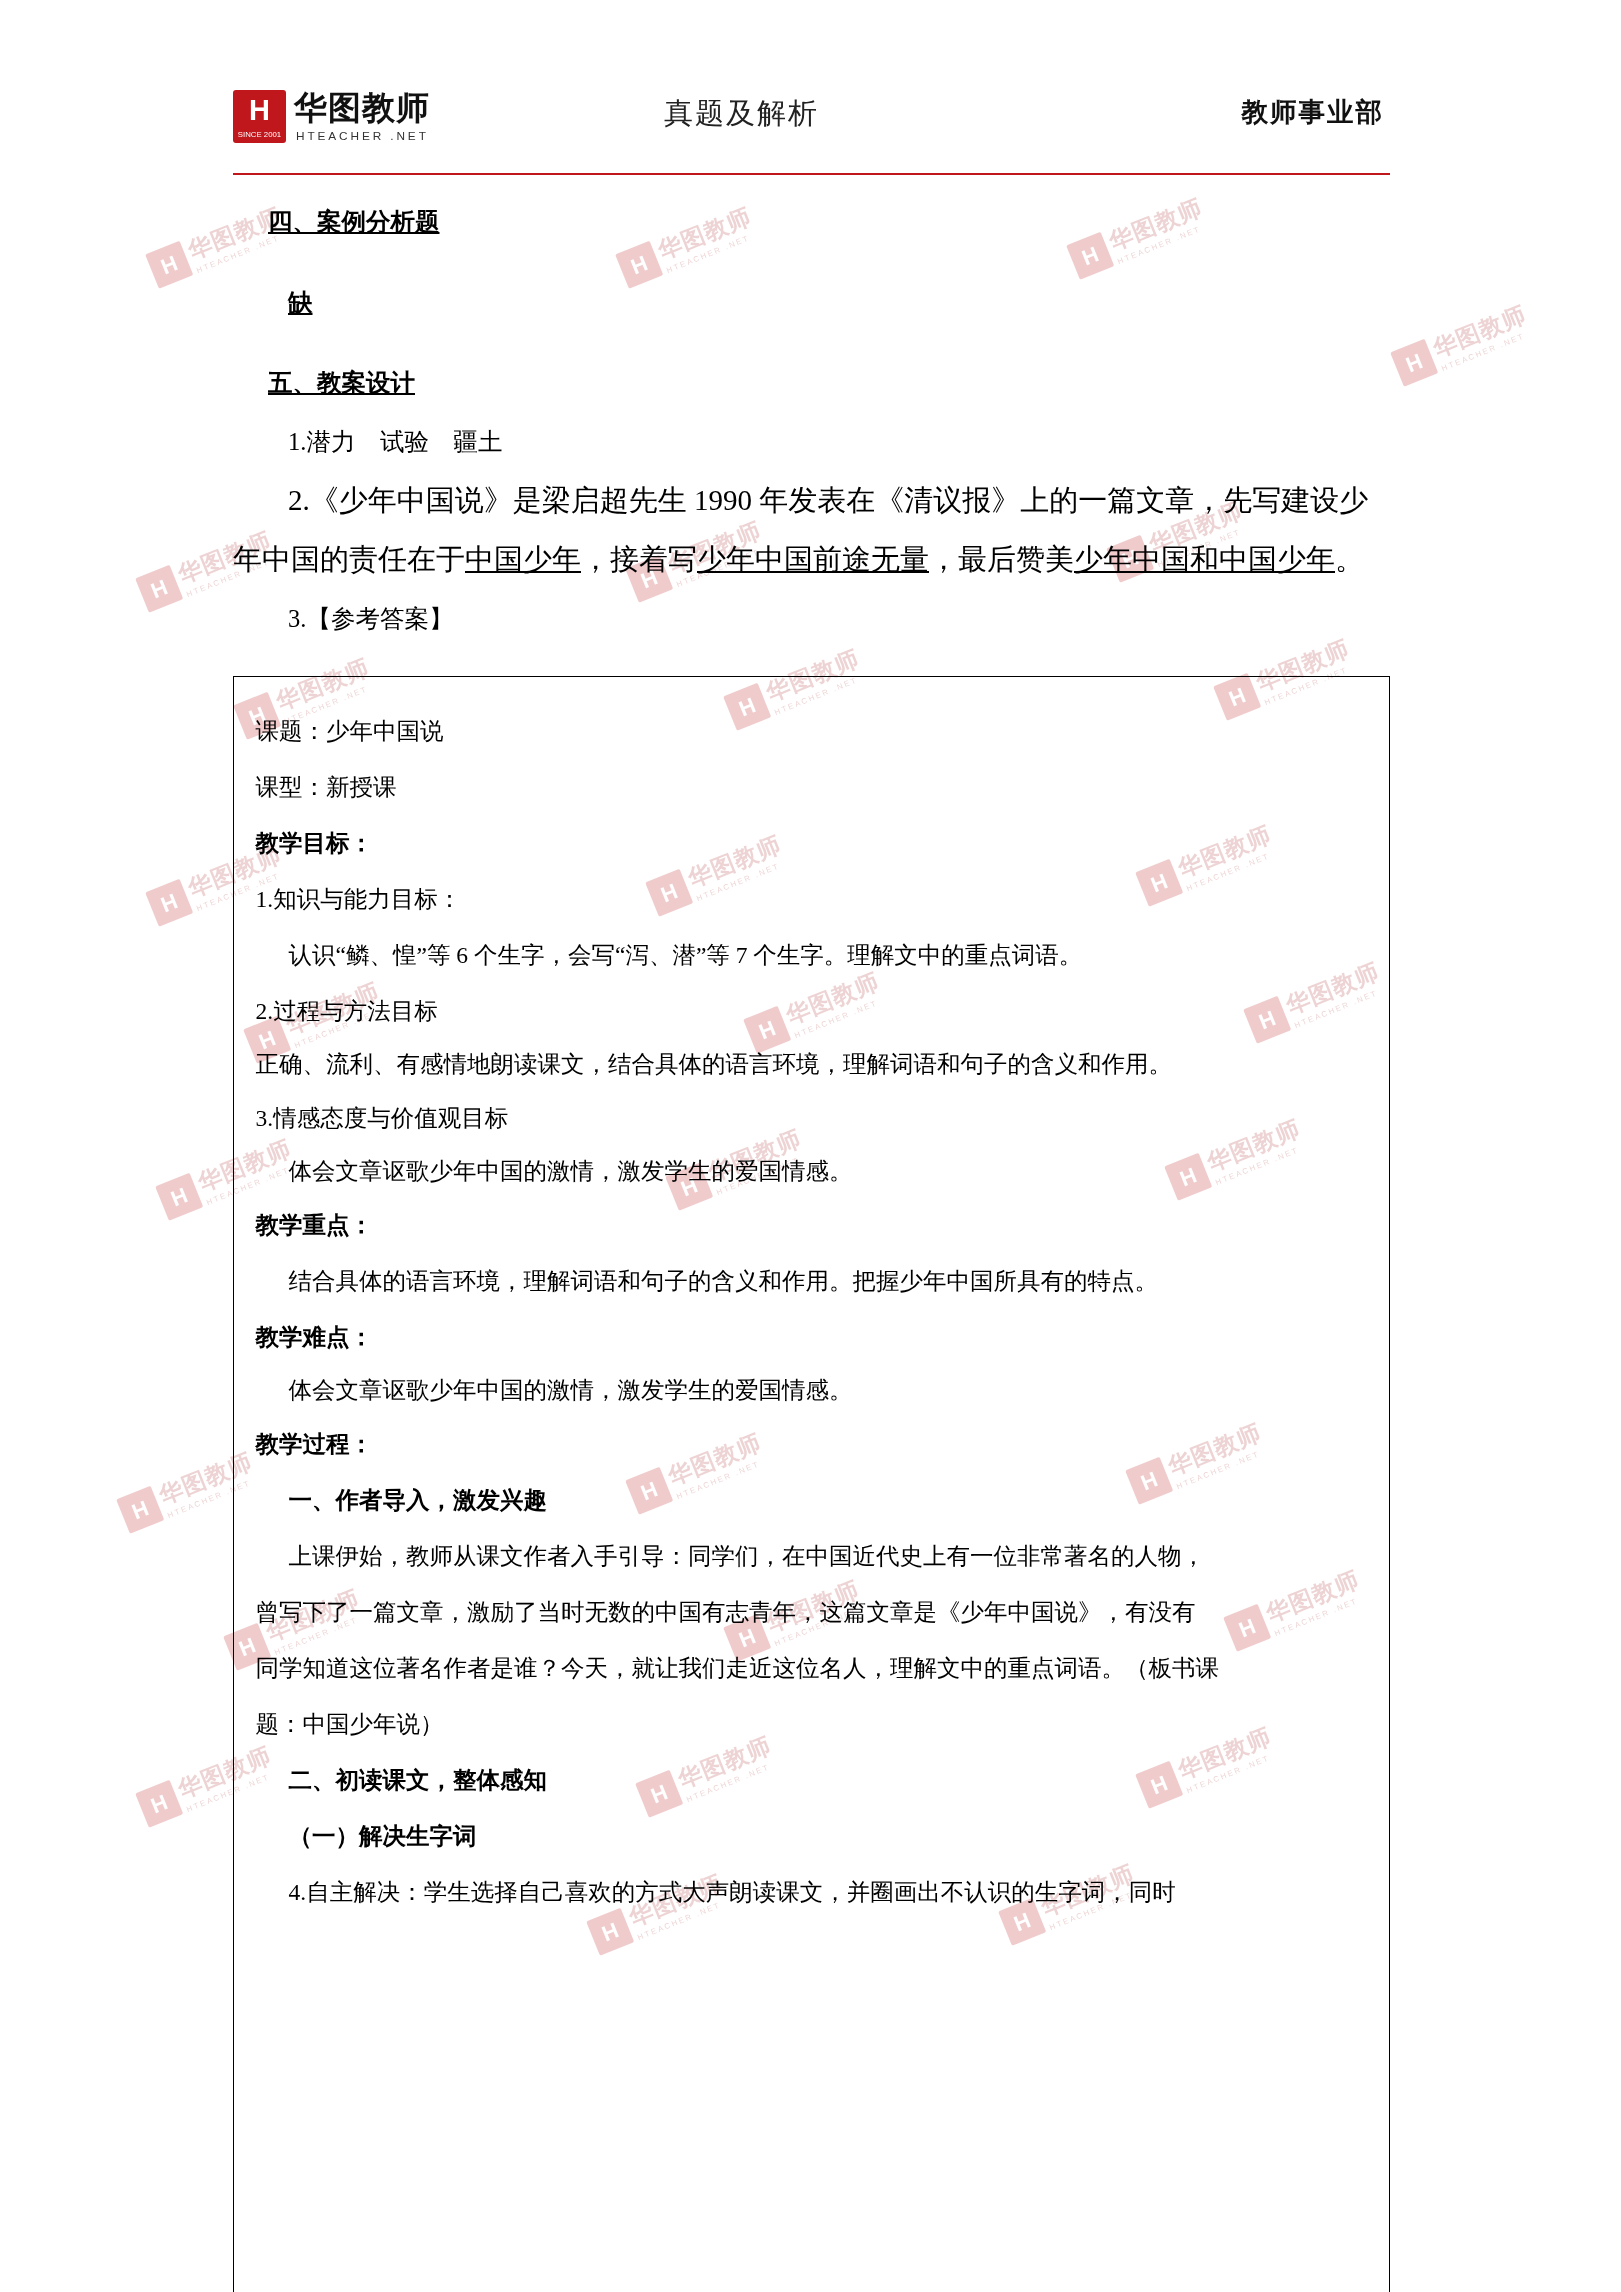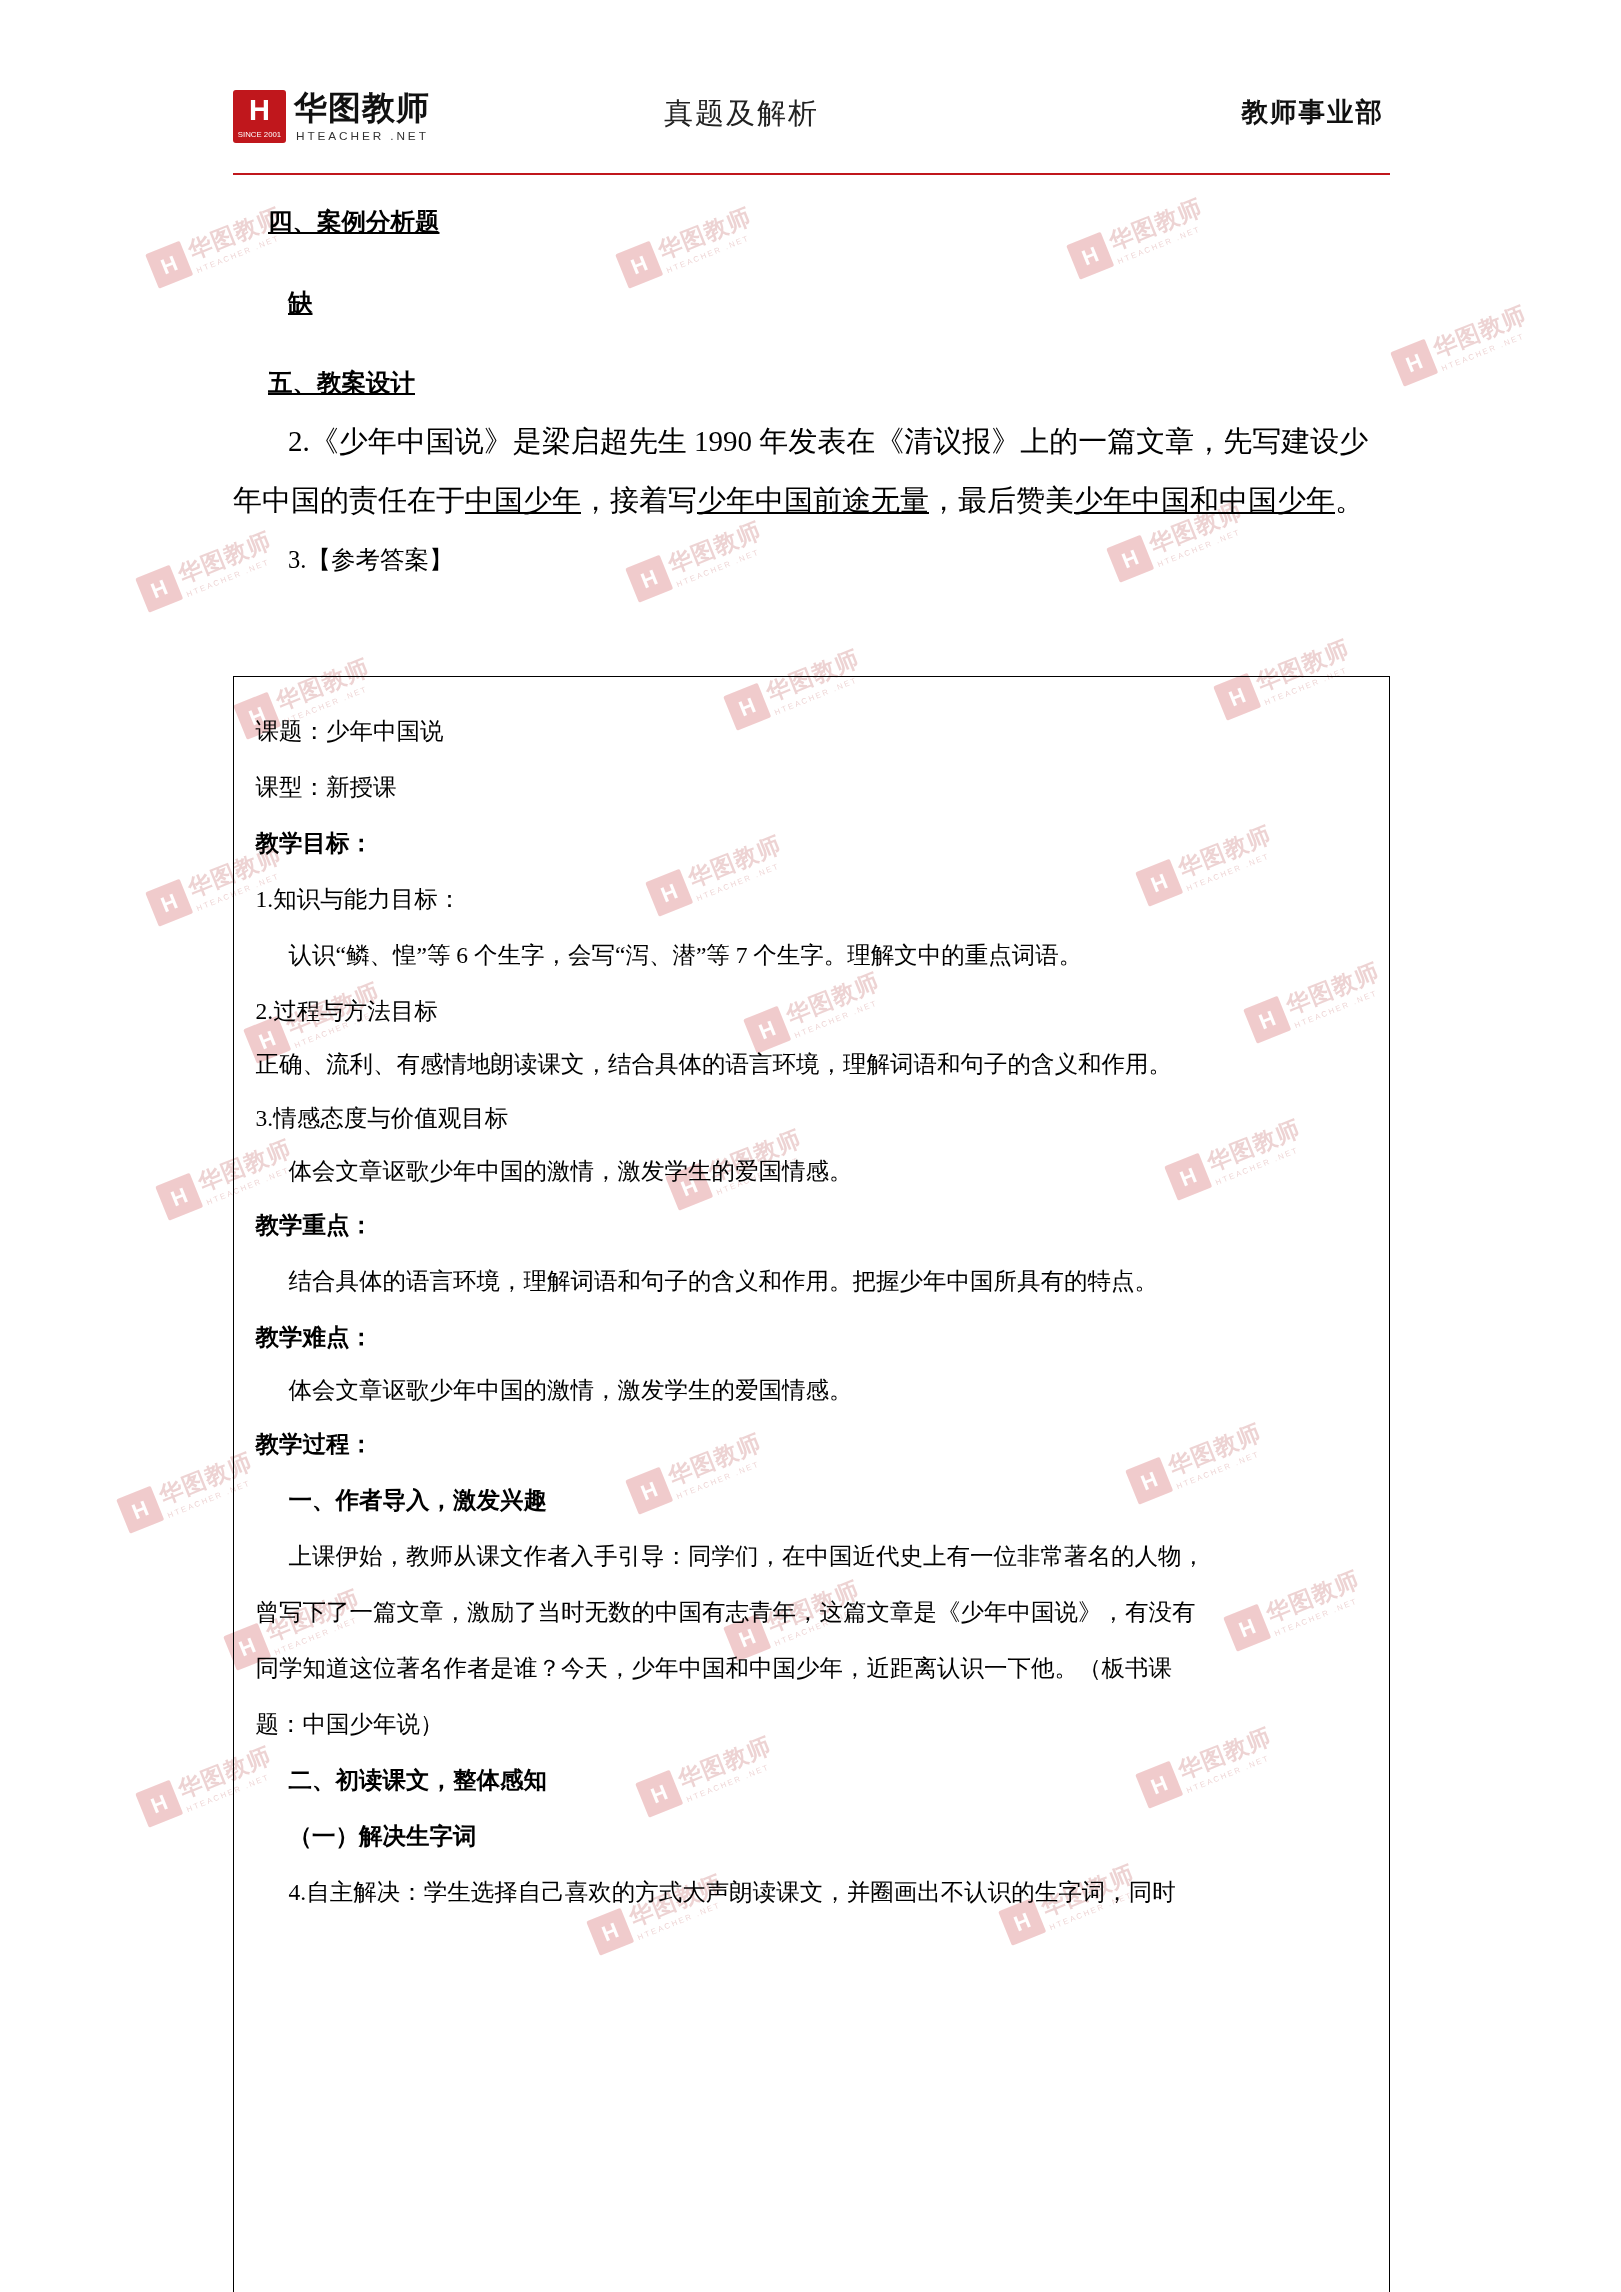--- a/index.html
+++ b/index.html
@@ -248,20 +248,21 @@
     <div class="header-right">教师事业部</div>
   </div>
   <div class="header-rule"></div>
 
   <div class="content">
     <div class="line bold indent1">四、案例分析题</div>
     <div style="height:21.6px"></div>
     <div class="line bold indent2">缺</div>
     <div style="height:21.6px"></div>
     <div class="line bold indent1">五、教案设计</div>
+    <div class="line indent2">1.潜力　试验　疆土</div>
     <div class="para indent2">2.《少年中国说》是梁启超先生 1990 年发表在《清议报》上的一篇文章，先写建设少</div>
     <div class="para"><span>年中国的责任在于</span><span class="u">中国少年</span><span>，接着写</span><span class="u">少年中国前途无量</span><span>，最后赞美</span><span class="u">少年中国和中国少年</span><span>。</span></div>
     <div class="line indent2">3.【参考答案】</div>
   </div>
 
   <div class="plan-box">
     <div class="plan-inner">
       <div class="pl"><span class="b">课题：</span><span>少年中国说</span></div>
       <div class="pl"><span class="b">课型：</span><span>新授课</span></div>
       <div class="pl b">教学目标：</div>
@@ -272,21 +273,21 @@
       <div class="pl">3.情感态度与价值观目标</div>
       <div class="pl ind tight">体会文章讴歌少年中国的激情，激发学生的爱国情感。</div>
       <div class="pl b">教学重点：</div>
       <div class="pl ind">结合具体的语言环境，理解词语和句子的含义和作用。把握少年中国所具有的特点。</div>
       <div class="pl b">教学难点：</div>
       <div class="pl ind tight">体会文章讴歌少年中国的激情，激发学生的爱国情感。</div>
       <div class="pl b">教学过程：</div>
       <div class="pl b ind">一、作者导入，激发兴趣</div>
       <div class="pl just ind">上课伊始，教师从课文作者入手引导：同学们，在中国近代史上有一位非常著名的人物，</div>
       <div class="pl just">曾写下了一篇文章，激励了当时无数的中国有志青年，这篇文章是《少年中国说》，有没有</div>
-      <div class="pl just">同学知道这位著名作者是谁？今天，少年中国和中国少年，近距离认识一下他。（板书课</div>
+      <div class="pl just">同学知道这位著名作者是谁？今天，就让我们走近这位名人，理解文中的重点词语。（板书课</div>
       <div class="pl">题：中国少年说）</div>
       <div class="pl b ind">二、初读课文，整体感知</div>
       <div class="pl b ind">（一）解决生字词</div>
       <div class="pl ind">4.自主解决：学生选择自己喜欢的方式大声朗读课文，并圈画出不认识的生字词，同时</div>
     </div>
   </div>
 
 </div>
 
 

